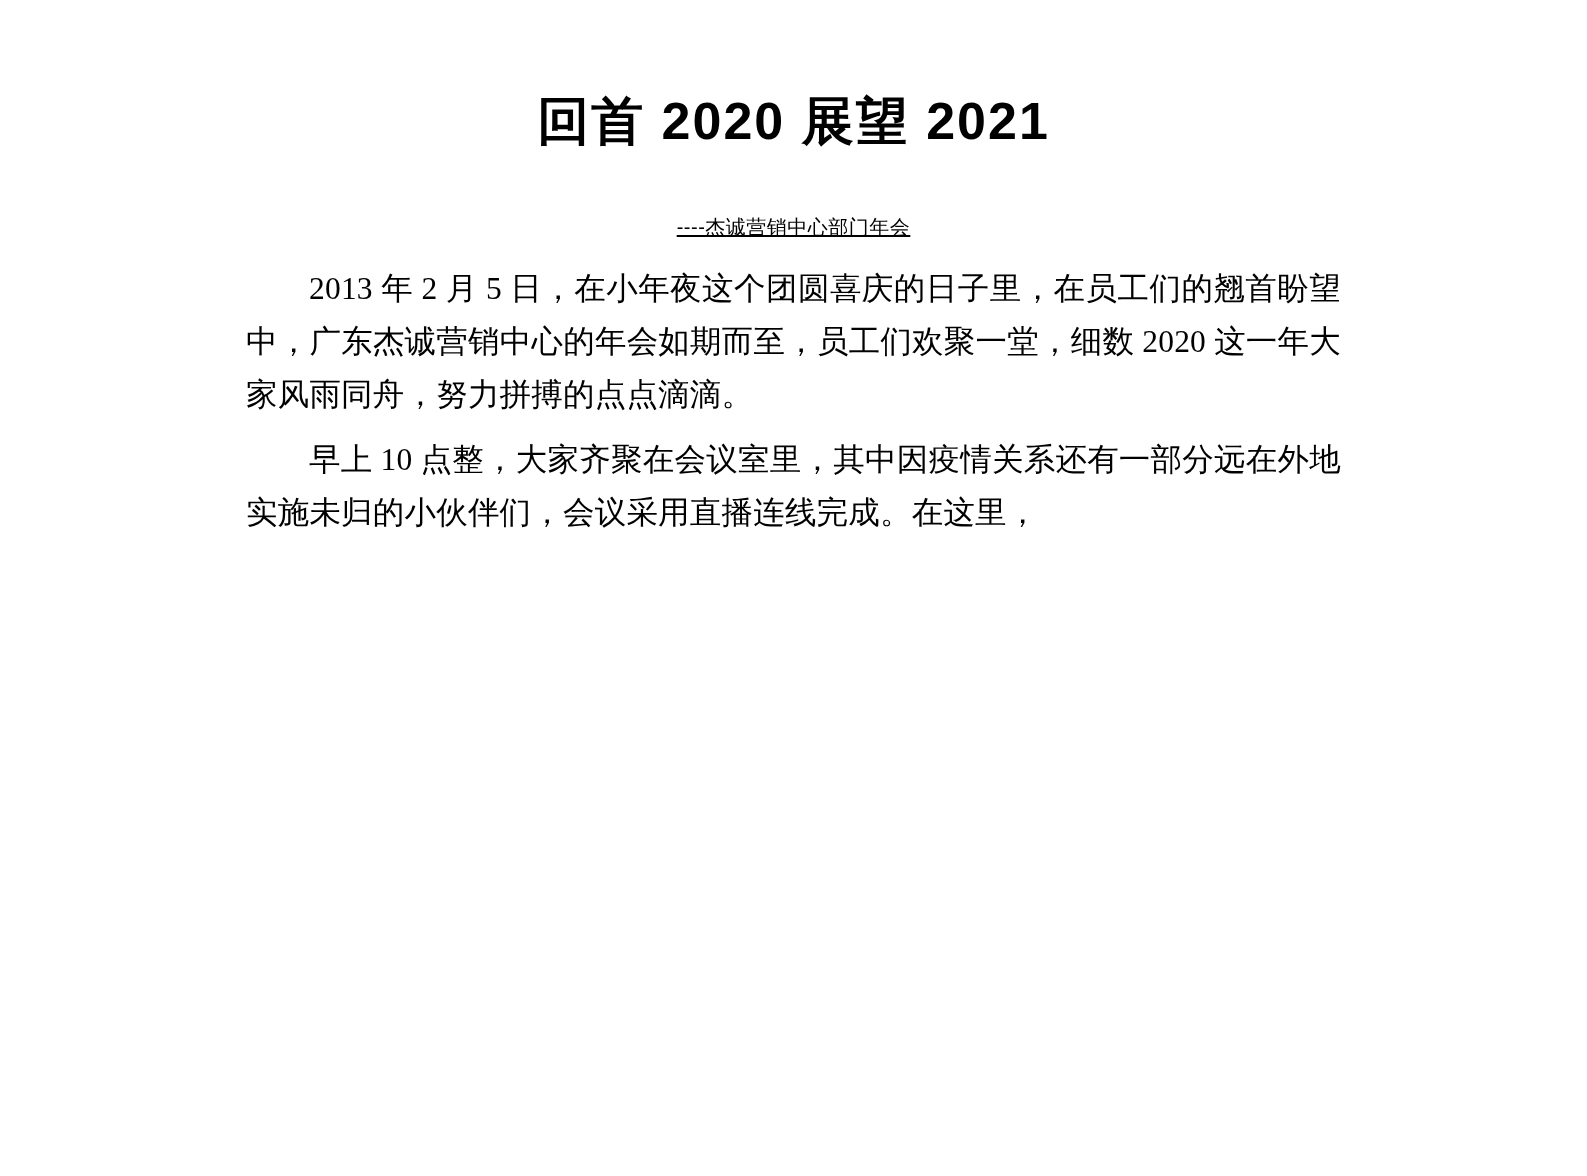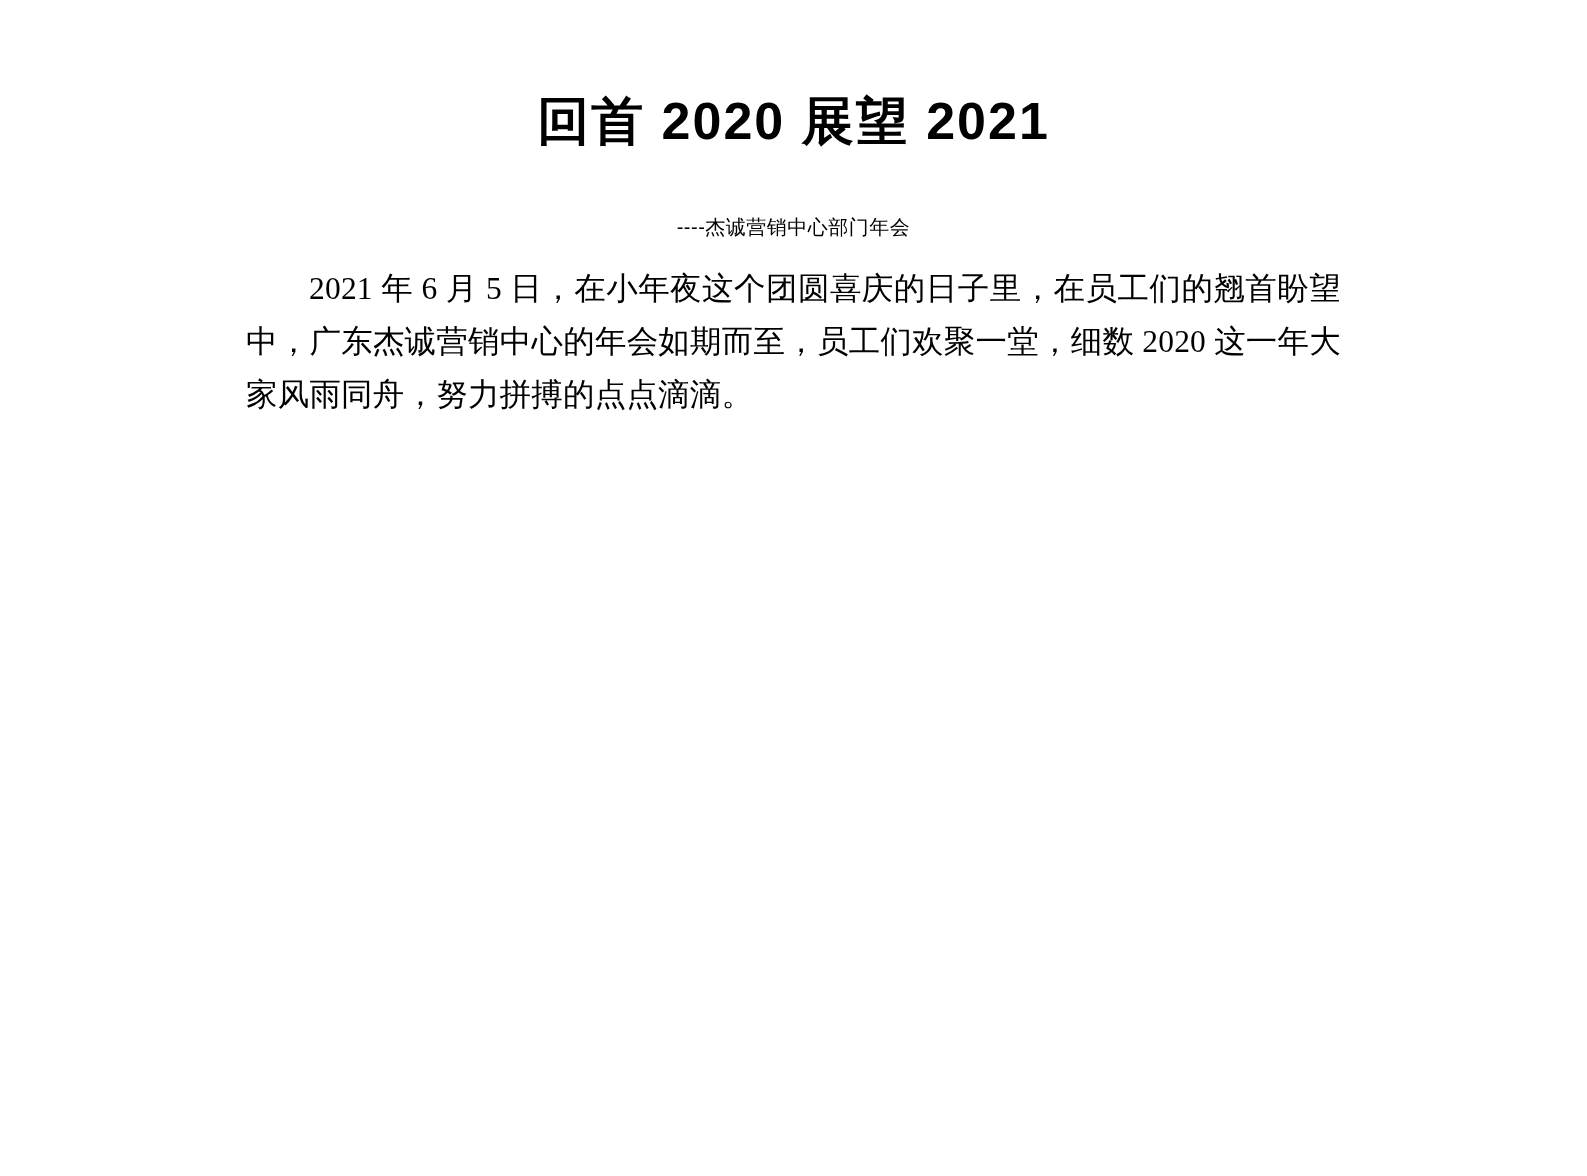--- a/index.html
+++ b/index.html
@@ -30,20 +30,21 @@
     margin: 30px 0 0 0;
     line-height: 1.2;
   }
   .doc-subtitle {
     font-family: "Liberation Sans", "DejaVu Sans", sans-serif;
     font-size: 20px;
     text-align: center;
     margin-top: 62px;
     margin-bottom: 0;
     letter-spacing: 0.5px;
+    text-decoration: underline;
   }
   .body-text {
     font-size: 31.5px;
     line-height: 1.68;
     text-align: justify;
     text-justify: inter-ideograph;
     margin: 0;
     letter-spacing: 0.2px;
   }
   .para-first {
@@ -54,14 +55,15 @@
     margin-top: 12px;
     text-indent: 2em;
   }
 </style>
 </head>
 <body>
 
 <div class="page">
   <h1 class="doc-title">回首 2020 展望 2021</h1>
   <div class="doc-subtitle">----杰诚营销中心部门年会</div>
-  <p class="body-text para-first">2021 年 6 月 5 日，在小年夜这个团圆喜庆的日子里，在员工们的翘首盼望中，广东杰诚营销中心的年会如期而至，员工们欢聚一堂，细数 2020 这一年大家风雨同舟，努力拼搏的点点滴滴。</p>
+  <p class="body-text para-first">2013 年 2 月 5 日，在小年夜这个团圆喜庆的日子里，在员工们的翘首盼望中，广东杰诚营销中心的年会如期而至，员工们欢聚一堂，细数 2020 这一年大家风雨同舟，努力拼搏的点点滴滴。</p>
+  <p class="body-text para">早上 10 点整，大家齐聚在会议室里，其中因疫情关系还有一部分远在外地实施未归的小伙伴们，会议采用直播连线完成。在这里，</p>
 </div>
 
 </body></html>

